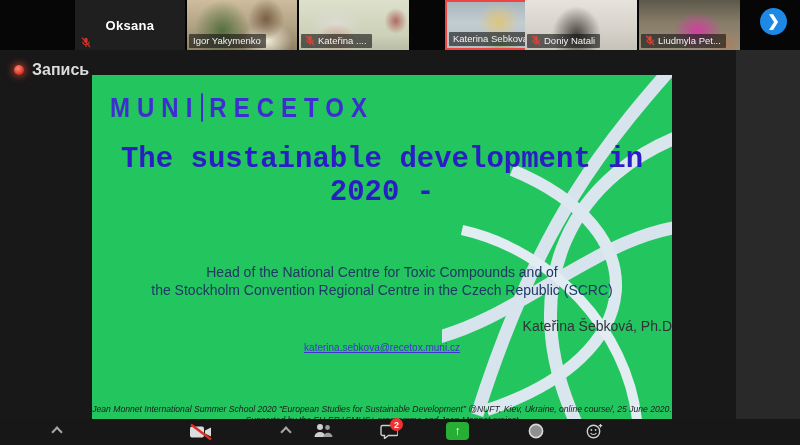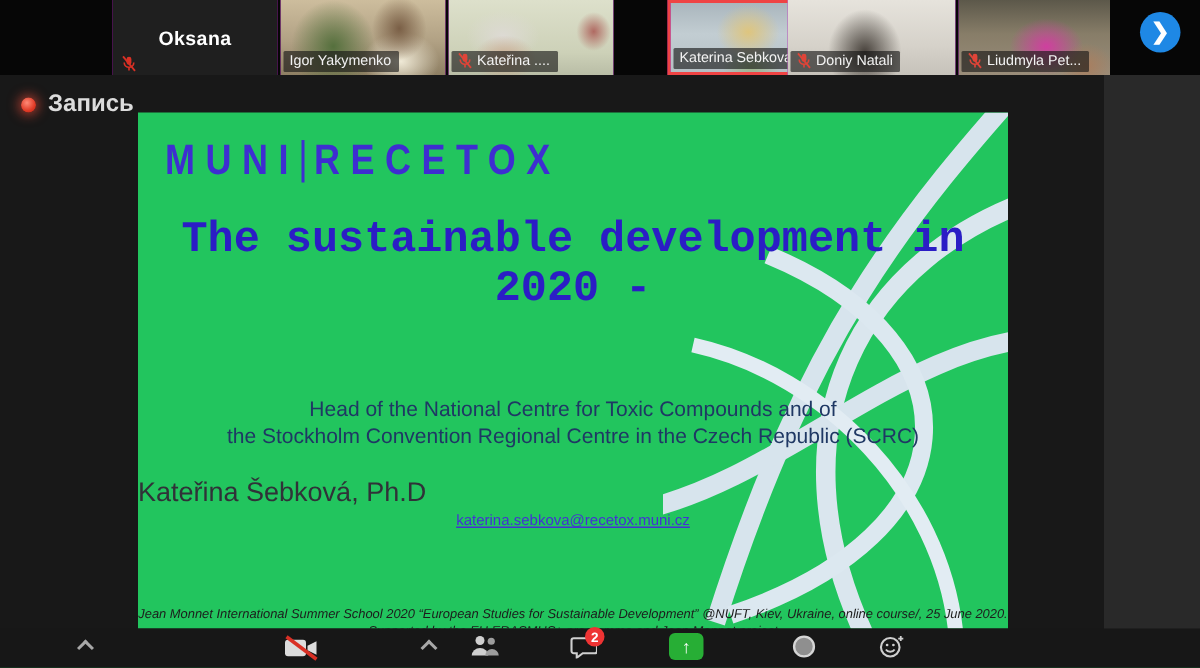--- a/index.html
+++ b/index.html
@@ -61,22 +61,22 @@
   #slide { position:absolute; left:92px; top:75px; width:580px; height:344px; background:#22c55e; overflow:hidden; }
   #watermark { position:absolute; right:-10px; top:0; width:240px; height:344px; }
   #logo { position:absolute; left:18px; top:16px; display:flex; align-items:center;
     color:#3e2ed1; font-weight:bold; font-size:24px; letter-spacing:7px;
     transform:scaleY(1.18); transform-origin:left top; }
   #logo .bar { width:2px; height:24px; background:#3e2ed1; margin:0 6px 0 2px; }
   #title { position:absolute; left:0; top:68px; width:100%; text-align:center;
     color:#2b1dc5; font-weight:bold; font-size:29px; line-height:33px;font-family:Liberation Mono, monospace; }
   #subtitle { position:absolute; left:0; top:166px; width:100%; text-align:center;
     color:#1f3864; font-size:14px; line-height:17.5px;margin-top:23px; }
-  #presenter { position:absolute; left:0; top:243px; width:100%; text-align:left;
-    color:#303238; font-size:18px; }
+  #presenter { position:absolute; left:0; top:243px; width:100%; text-align:right;
+    color:#303238; font-size:14px; }
   #email { position:absolute; left:0; top:267px; width:100%; text-align:center; font-size:10px; }
   #email a { color:#4431d4; text-decoration:underline; }
   #footer1 { position:absolute; left:0; top:329px; width:100%; text-align:center;
     color:#1c1c1c; font-size:8.6px; font-style:italic; }
   #footer2 { position:absolute; left:0; top:340px; width:100%; text-align:center;
     color:#1c1c1c; font-size:8.6px; font-style:italic; }
 
   
   #toolbar { position:absolute; left:0; top:419px; width:800px; height:26px; background:#171717; }
   .tb { position:absolute; top:0;flex-direction:column; }

